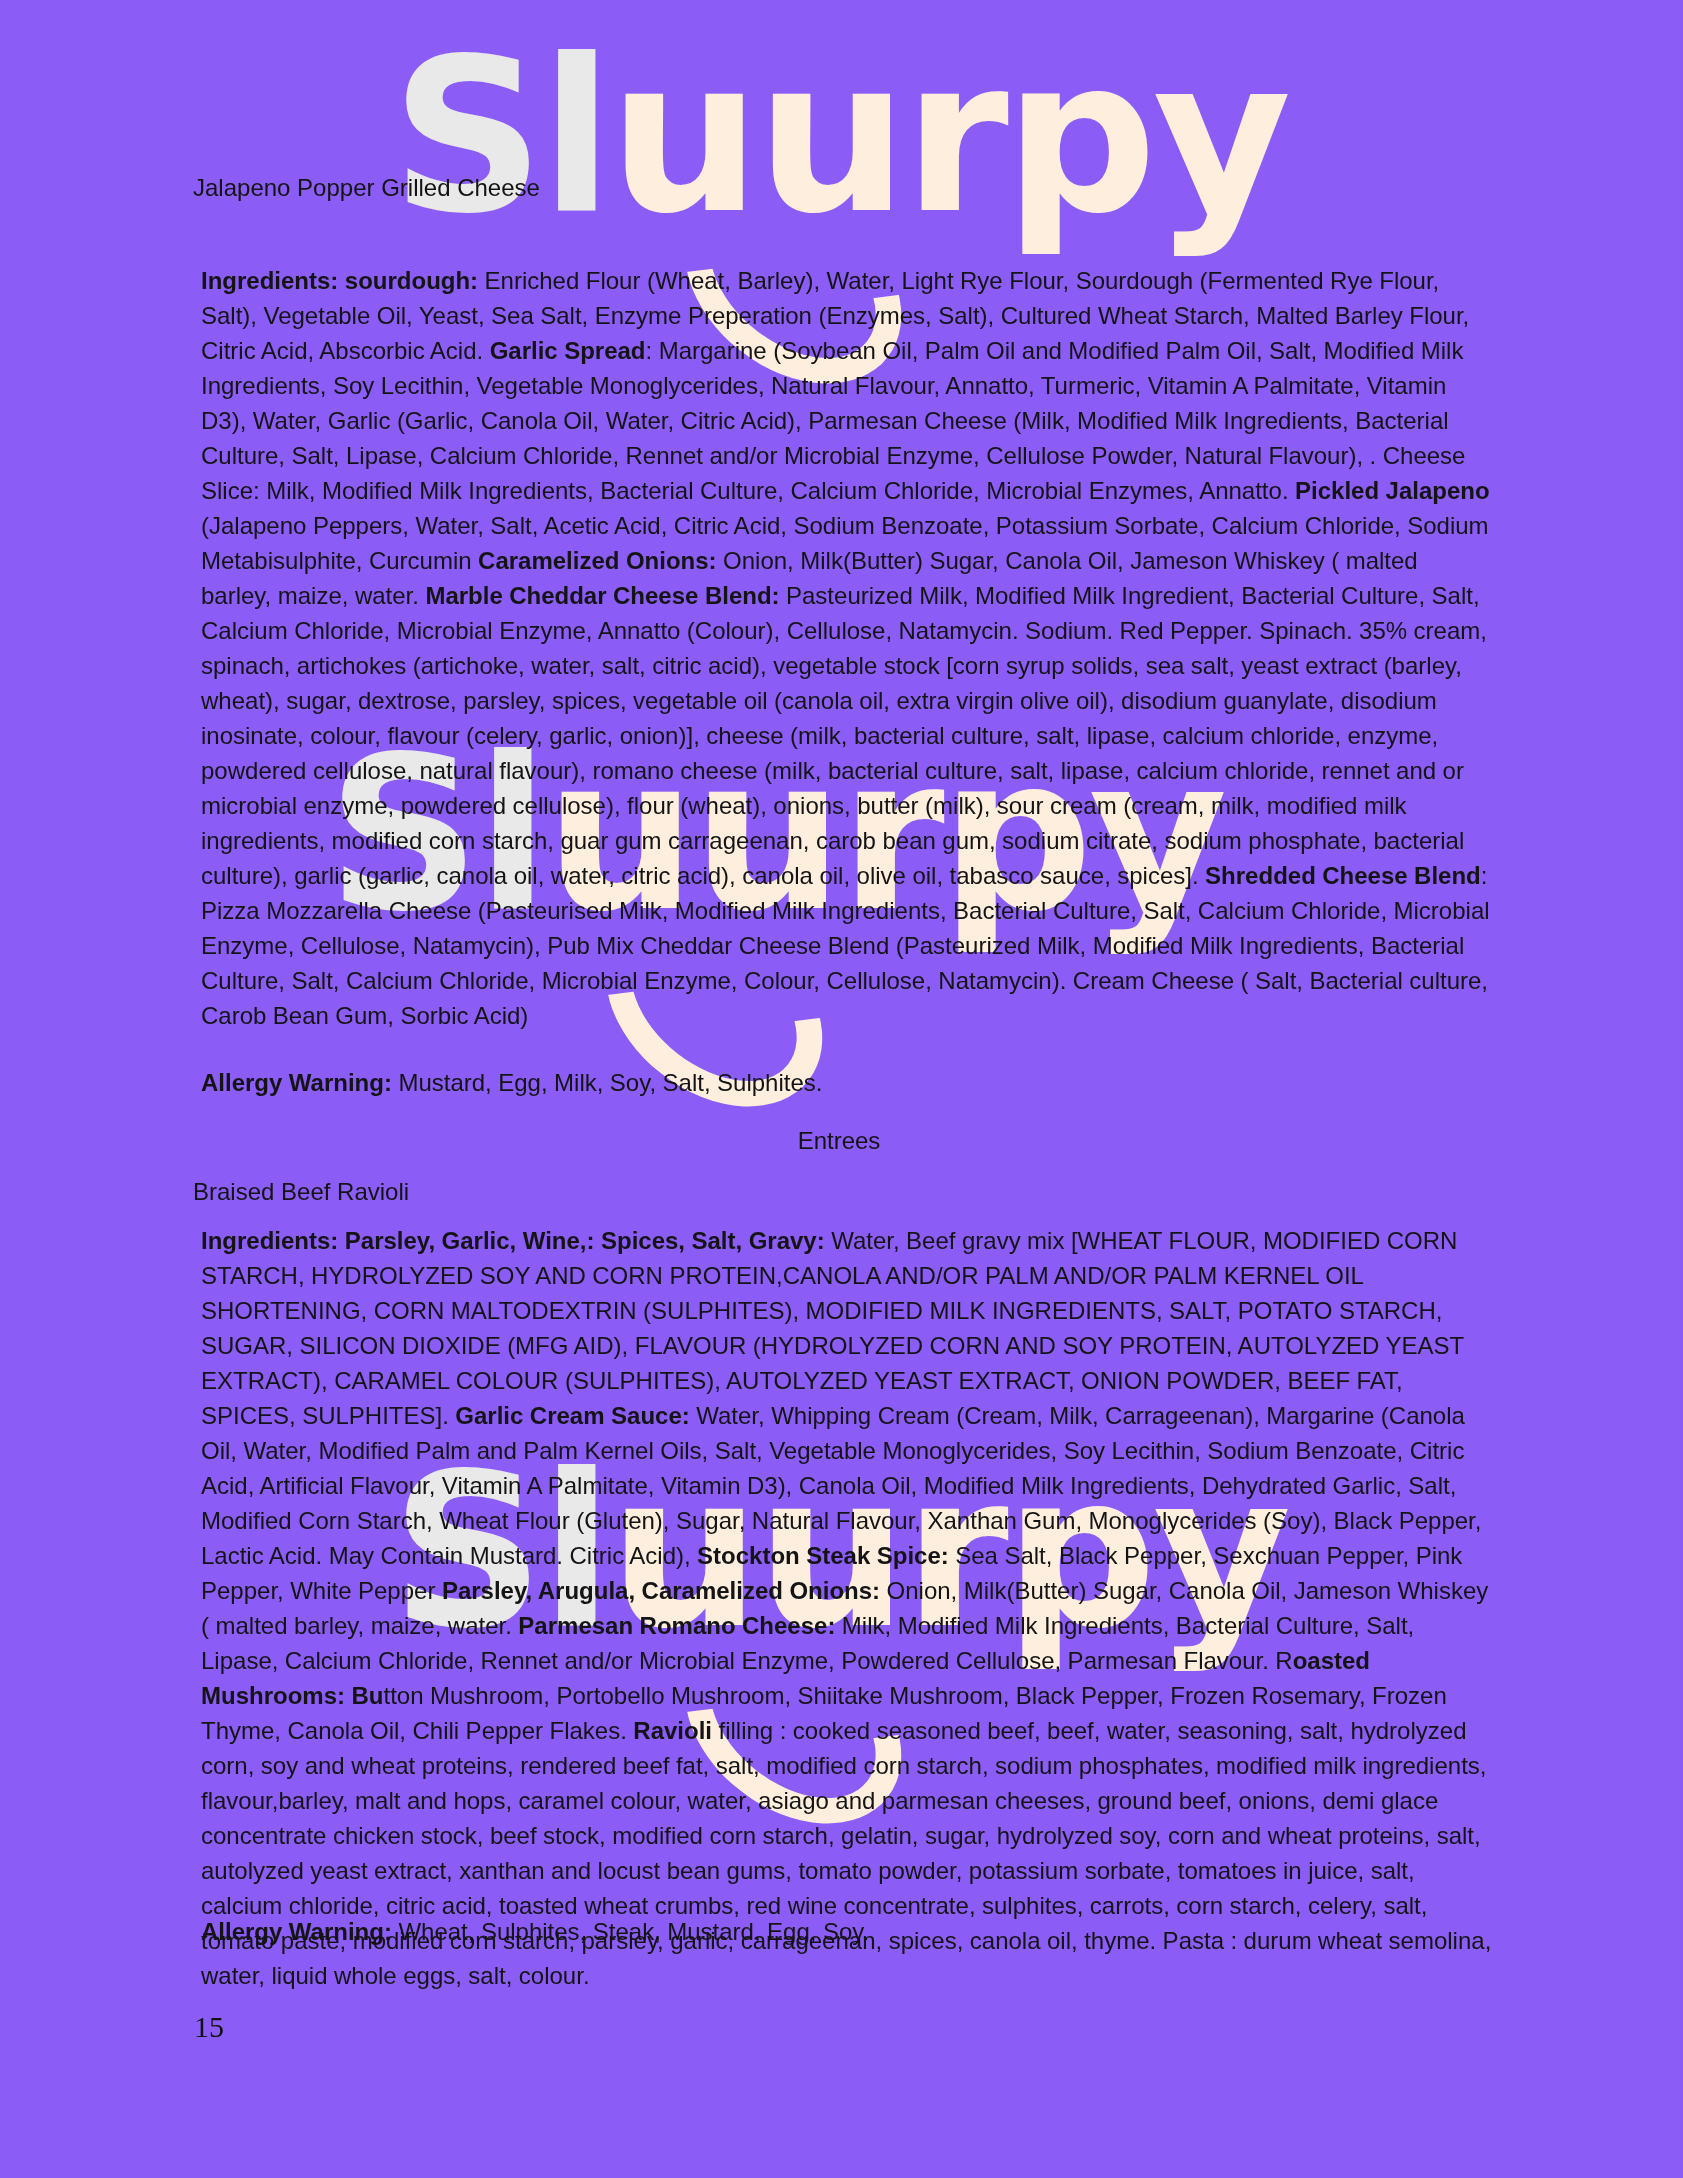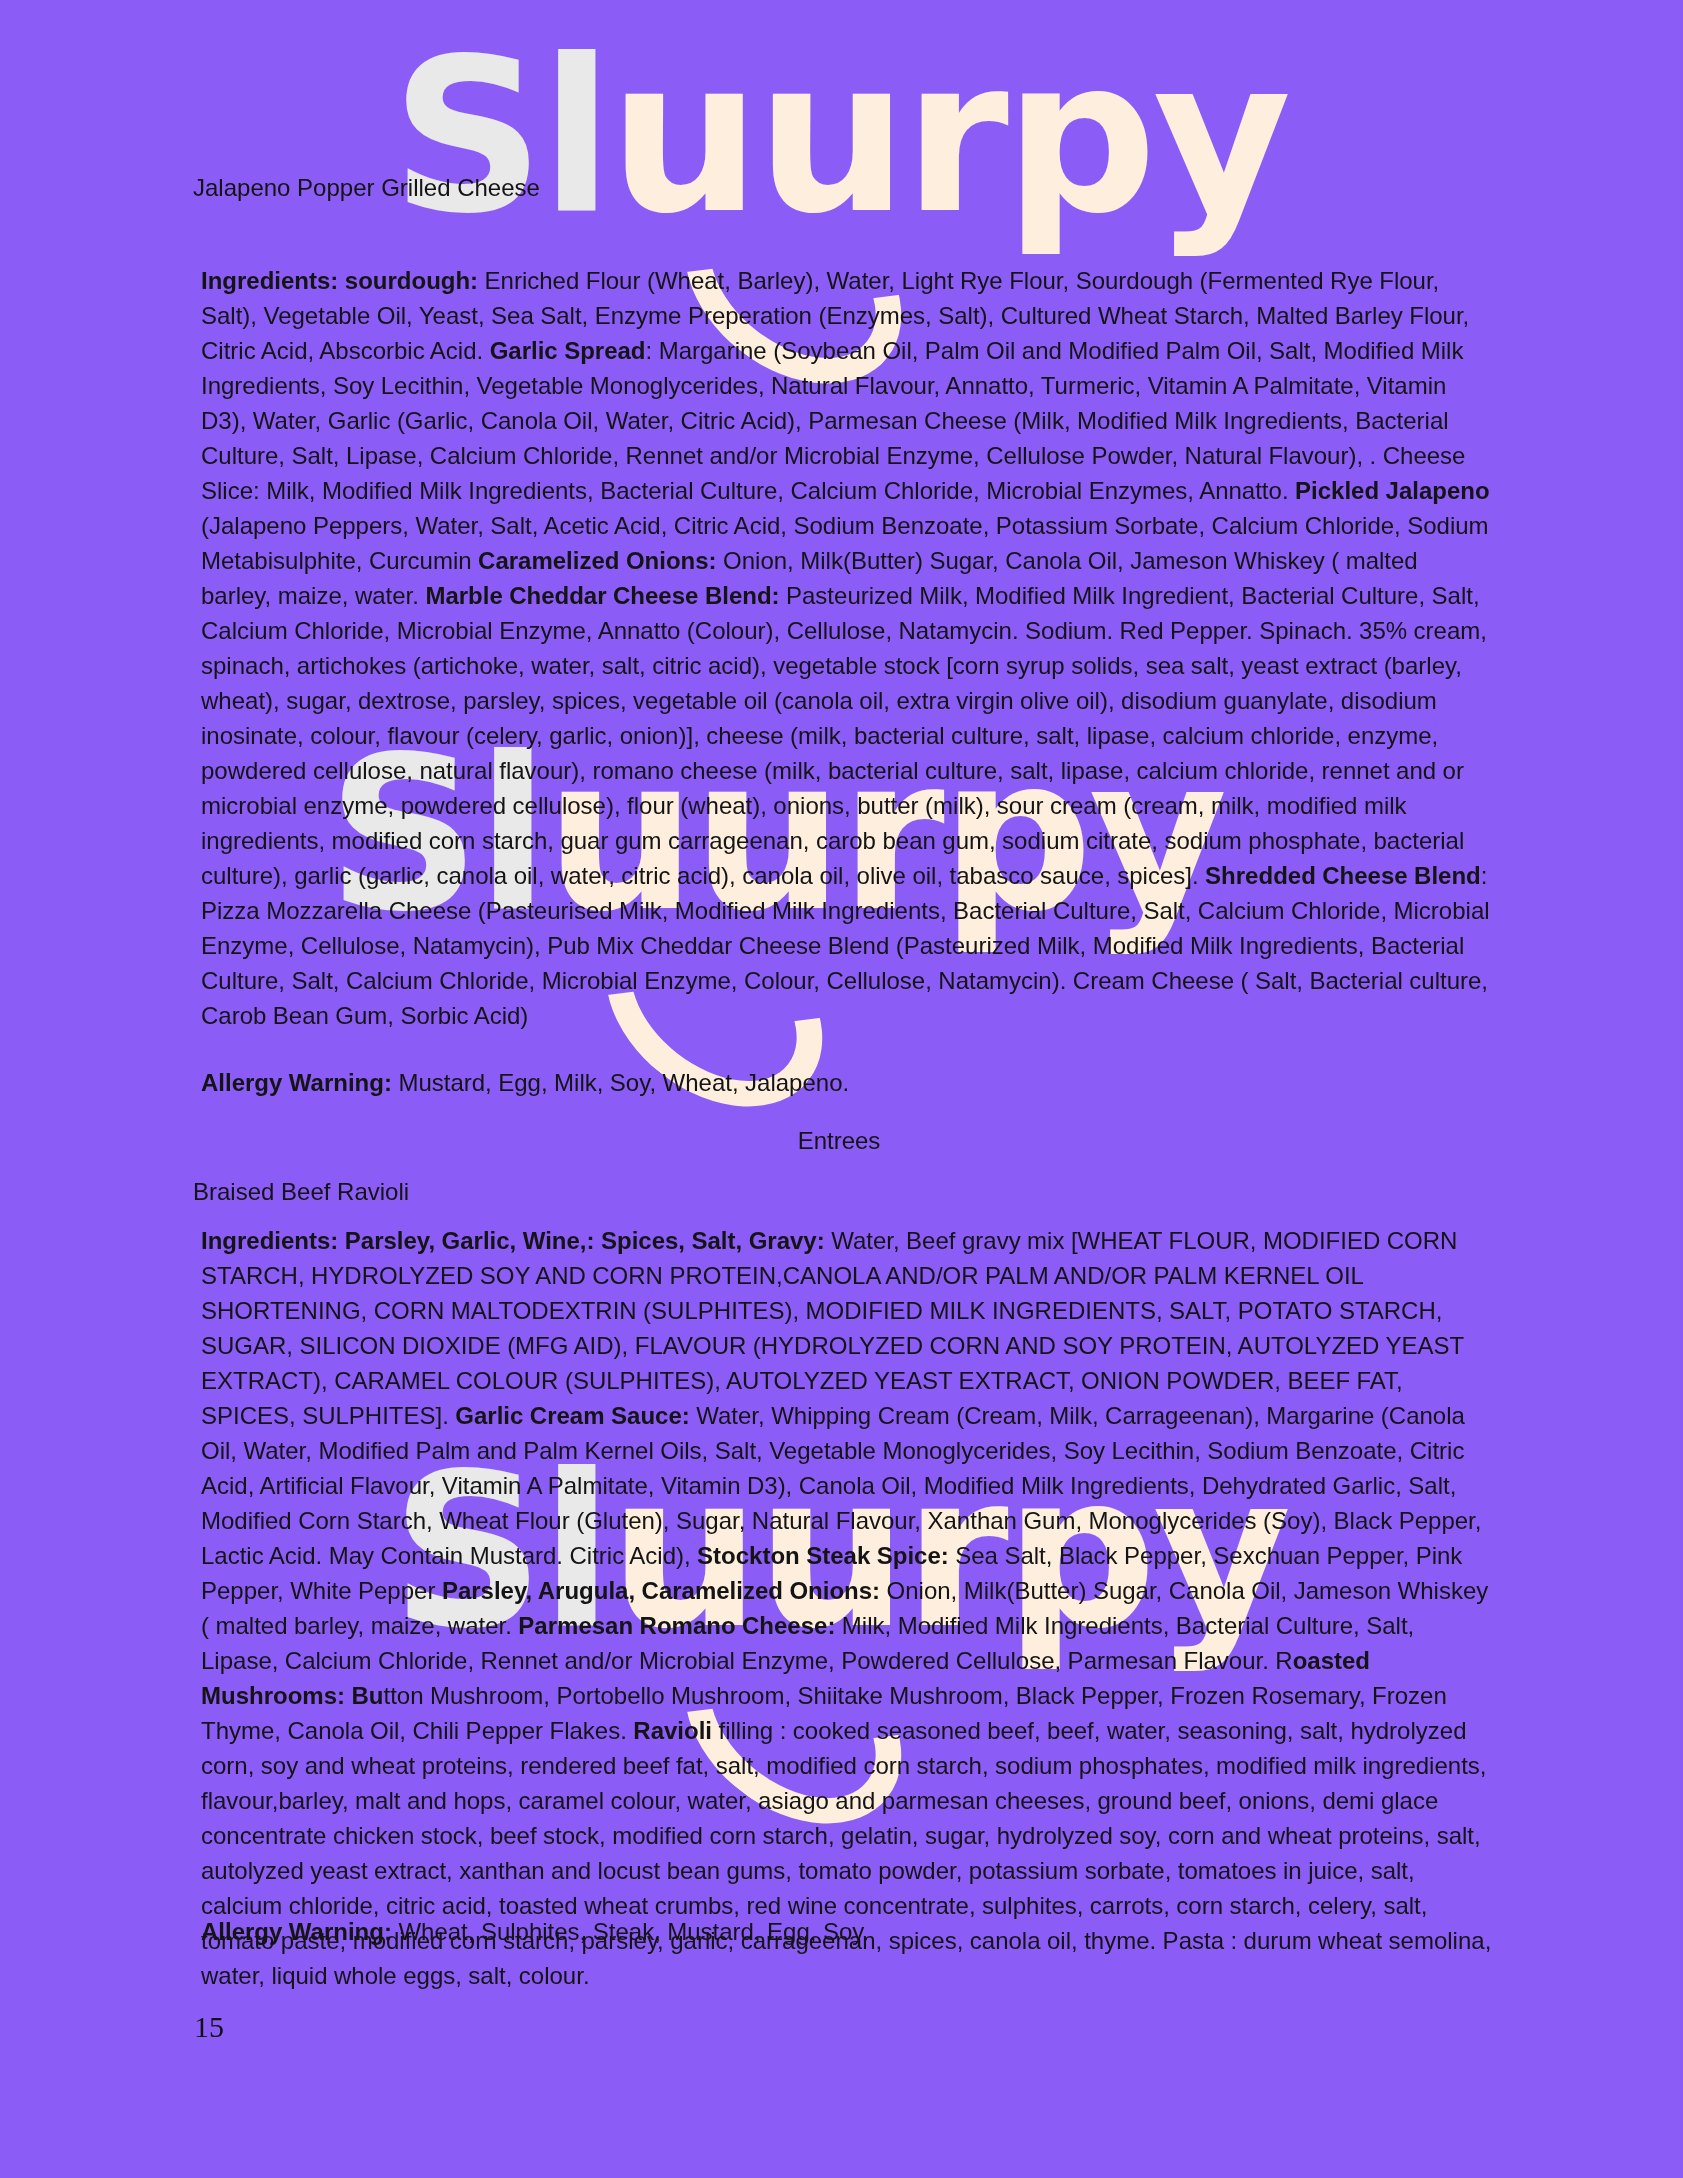--- a/index.html
+++ b/index.html
@@ -126,21 +126,21 @@
     <div class="wm wm-3"><span class="g">Sl</span><span class="o">uurpy</span></div>
     <div class="wm-swoosh sw-3"></div>
   </div>
 
   <div class="content">
 
     <div class="block dish-title" id="dish1-title">Jalapeno Popper Grilled Cheese</div>
 
     <div class="block body" id="dish1-ing"><span class="b">Ingredients:</span><span> <b>sourdough:</b> Enriched Flour (Wheat, Barley), Water, Light Rye Flour, Sourdough (Fermented Rye Flour, Salt), Vegetable Oil, Yeast, Sea Salt, Enzyme Preperation (Enzymes, Salt), Cultured Wheat Starch, Malted Barley Flour, Citric Acid, Abscorbic Acid. <b>Garlic Spread</b>: Margarine (Soybean Oil, Palm Oil and Modified Palm Oil, Salt, Modified Milk Ingredients, Soy Lecithin, Vegetable Monoglycerides, Natural Flavour, Annatto, Turmeric, Vitamin A Palmitate, Vitamin D3), Water, Garlic (Garlic, Canola Oil, Water, Citric Acid), Parmesan Cheese (Milk, Modified Milk Ingredients, Bacterial Culture, Salt, Lipase, Calcium Chloride, Rennet and/or Microbial Enzyme, Cellulose Powder, Natural Flavour), . Cheese Slice: Milk, Modified Milk Ingredients, Bacterial Culture, Calcium Chloride, Microbial Enzymes, Annatto. <b>Pickled Jalapeno</b> (Jalapeno Peppers, Water, Salt, Acetic Acid, Citric Acid, Sodium Benzoate, Potassium Sorbate, Calcium Chloride, Sodium Metabisulphite, Curcumin <b>Caramelized Onions:</b> Onion, Milk(Butter) Sugar, Canola Oil, Jameson Whiskey ( malted barley, maize, water. <b>Marble Cheddar Cheese Blend:</b> Pasteurized Milk, Modified Milk Ingredient, Bacterial Culture, Salt, Calcium Chloride, Microbial Enzyme, Annatto (Colour), Cellulose, Natamycin. Sodium. Red Pepper. Spinach. 35% cream, spinach, artichokes (artichoke, water, salt, citric acid), vegetable stock [corn syrup solids, sea salt, yeast extract (barley, wheat), sugar, dextrose, parsley, spices, vegetable oil (canola oil, extra virgin olive oil), disodium guanylate, disodium inosinate, colour, flavour (celery, garlic, onion)], cheese (milk, bacterial culture, salt, lipase, calcium chloride, enzyme, powdered cellulose, natural flavour), romano cheese (milk, bacterial culture, salt, lipase, calcium chloride, rennet and or microbial enzyme, powdered cellulose), flour (wheat), onions, butter (milk), sour cream (cream, milk, modified milk ingredients, modified corn starch, guar gum carrageenan, carob bean gum, sodium citrate, sodium phosphate, bacterial culture), garlic (garlic, canola oil, water, citric acid), canola oil, olive oil, tabasco sauce, spices]. <b>Shredded Cheese Blend</b>: Pizza Mozzarella Cheese (Pasteurised Milk, Modified Milk Ingredients, Bacterial Culture, Salt, Calcium Chloride, Microbial Enzyme, Cellulose, Natamycin), Pub Mix Cheddar Cheese Blend (Pasteurized Milk, Modified Milk Ingredients, Bacterial Culture, Salt, Calcium Chloride, Microbial Enzyme, Colour, Cellulose, Natamycin). Cream Cheese ( Salt, Bacterial culture, Carob Bean Gum, Sorbic Acid)</span></div>
 
-    <div class="block body" id="dish1-allergy"><span class="b">Allergy Warning:</span><span> Mustard, Egg, Milk, Soy, Wheat, Jalapeno.</span></div>
+    <div class="block body" id="dish1-allergy"><span class="b">Allergy Warning:</span><span> Mustard, Egg, Milk, Soy, Salt, Sulphites.</span></div>
 
     <div class="block section-head center" id="entrees-head">Entrees</div>
 
     <div class="block dish-title" id="dish2-title">Braised Beef Ravioli</div>
 
     <div class="block body" id="dish2-ing"><span class="b">Ingredients:</span><span> <b>Parsley, Garlic, Wine,: Spices, Salt, Gravy:</b> Water, Beef gravy mix [WHEAT FLOUR, MODIFIED CORN STARCH, HYDROLYZED SOY AND CORN PROTEIN,CANOLA AND/OR PALM AND/OR PALM KERNEL OIL SHORTENING, CORN MALTODEXTRIN (SULPHITES), MODIFIED MILK INGREDIENTS, SALT, POTATO STARCH, SUGAR, SILICON DIOXIDE (MFG AID), FLAVOUR (HYDROLYZED CORN AND SOY PROTEIN, AUTOLYZED YEAST EXTRACT), CARAMEL COLOUR (SULPHITES), AUTOLYZED YEAST EXTRACT, ONION POWDER, BEEF FAT, SPICES, SULPHITES]. <b>Garlic Cream</b> <b>Sauce:</b> Water, Whipping Cream (Cream, Milk, Carrageenan), Margarine (Canola Oil, Water, Modified Palm and Palm Kernel Oils, Salt, Vegetable Monoglycerides, Soy Lecithin, Sodium Benzoate, Citric Acid, Artificial Flavour, Vitamin A Palmitate, Vitamin D3), Canola Oil, Modified Milk Ingredients, Dehydrated Garlic, Salt, Modified Corn Starch, Wheat Flour (Gluten), Sugar, Natural Flavour, Xanthan Gum, Monoglycerides (Soy), Black Pepper, Lactic Acid. May Contain Mustard. Citric Acid), <b>Stockton Steak Spice:</b> Sea Salt, Black Pepper, Sexchuan Pepper, Pink Pepper, White Pepper <b>Parsley, Arugula, Caramelized Onions:</b> Onion, Milk(Butter) Sugar, Canola Oil, Jameson Whiskey ( malted barley, maize, water. <b>Parmesan Romano Cheese:</b> Milk, Modified Milk Ingredients, Bacterial Culture, Salt, Lipase, Calcium Chloride, Rennet and/or Microbial Enzyme, Powdered Cellulose, Parmesan Flavour. R<b>oasted Mushrooms: Bu</b>tton Mushroom, Portobello Mushroom, Shiitake Mushroom, Black Pepper, Frozen Rosemary, Frozen Thyme, Canola Oil, Chili Pepper Flakes. <b>Ravioli</b> filling : cooked seasoned beef, beef, water, seasoning, salt, hydrolyzed corn, soy and wheat proteins, rendered beef fat, salt, modified corn starch, sodium phosphates, modified milk ingredients, flavour,barley, malt and hops, caramel colour, water, asiago and parmesan cheeses, ground beef, onions, demi glace concentrate chicken stock, beef stock, modified corn starch, gelatin, sugar, hydrolyzed soy, corn and wheat proteins, salt, autolyzed yeast extract, xanthan and locust bean gums, tomato powder, potassium sorbate, tomatoes in juice, salt, calcium chloride, citric acid, toasted wheat crumbs, red wine concentrate, sulphites, carrots, corn starch, celery, salt, tomato paste, modified corn starch, parsley, garlic, carrageenan, spices, canola oil, thyme. Pasta : durum wheat semolina, water, liquid whole eggs, salt, colour.</span></div>
 
     <div class="block body" id="dish2-allergy"><span class="b">Allergy Warning:</span><span> Wheat, Sulphites, Steak, Mustard, Egg, Soy.</span></div>
 
     <div class="page-num">15</div>

